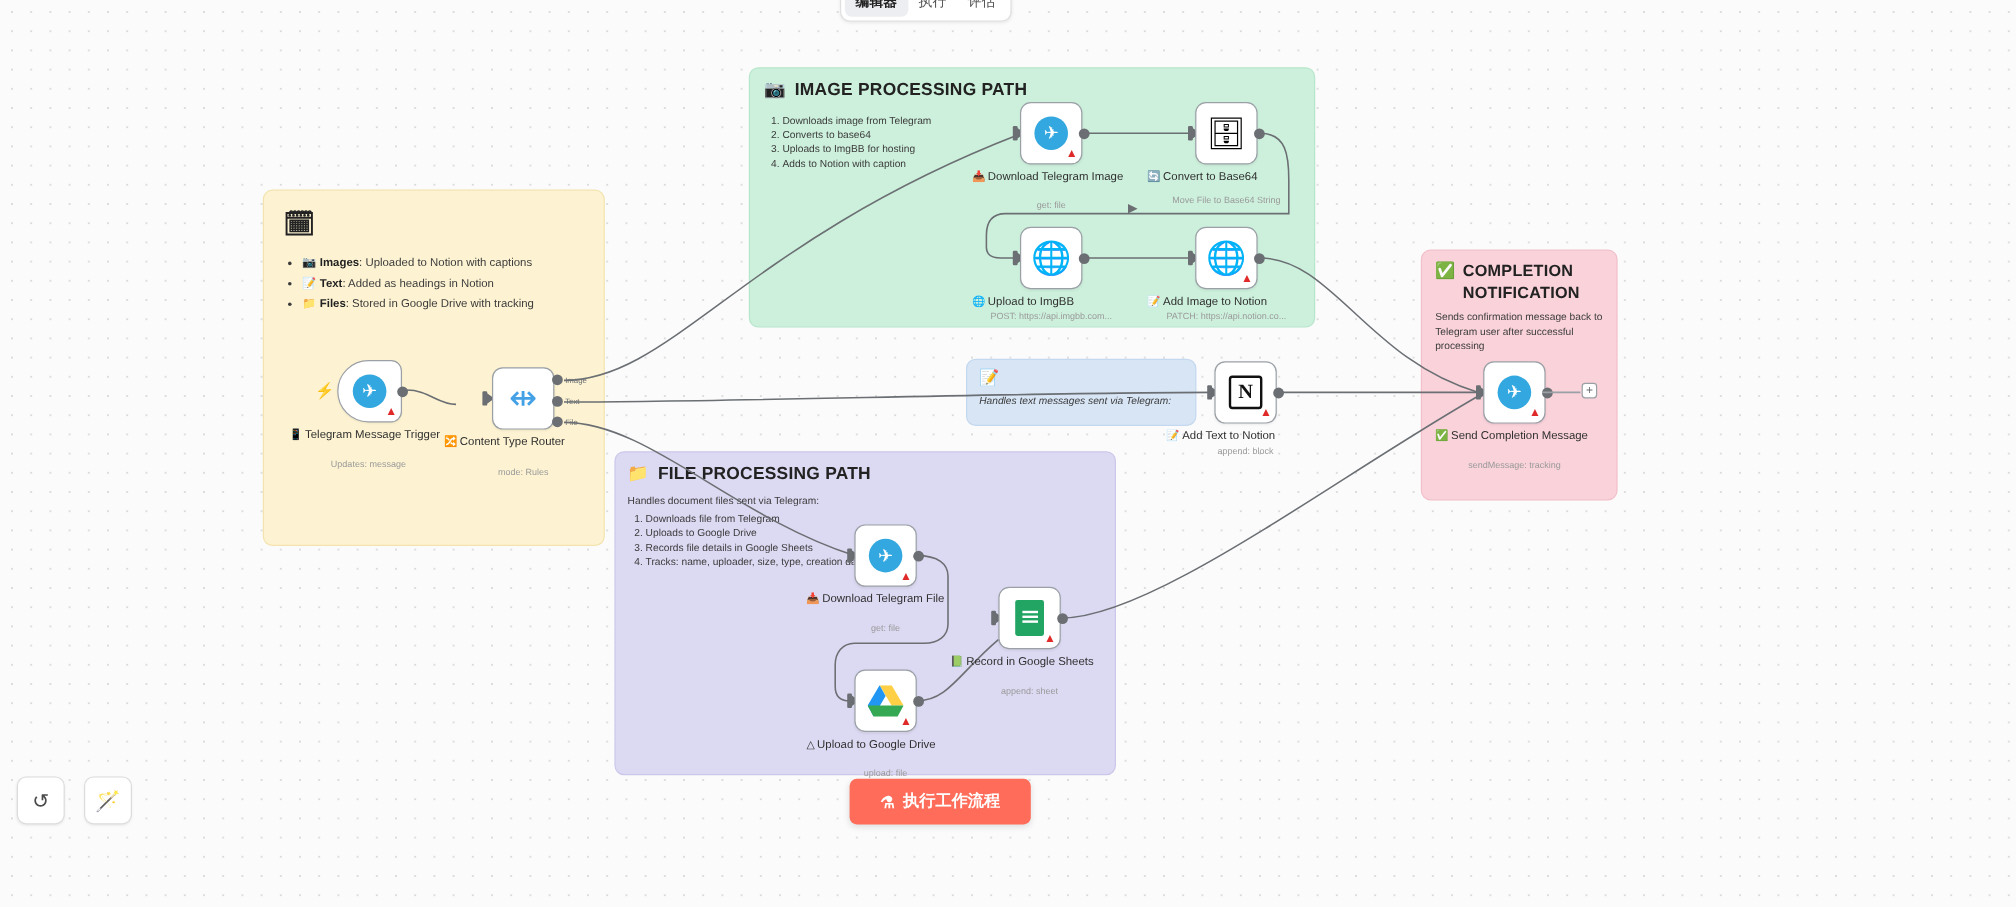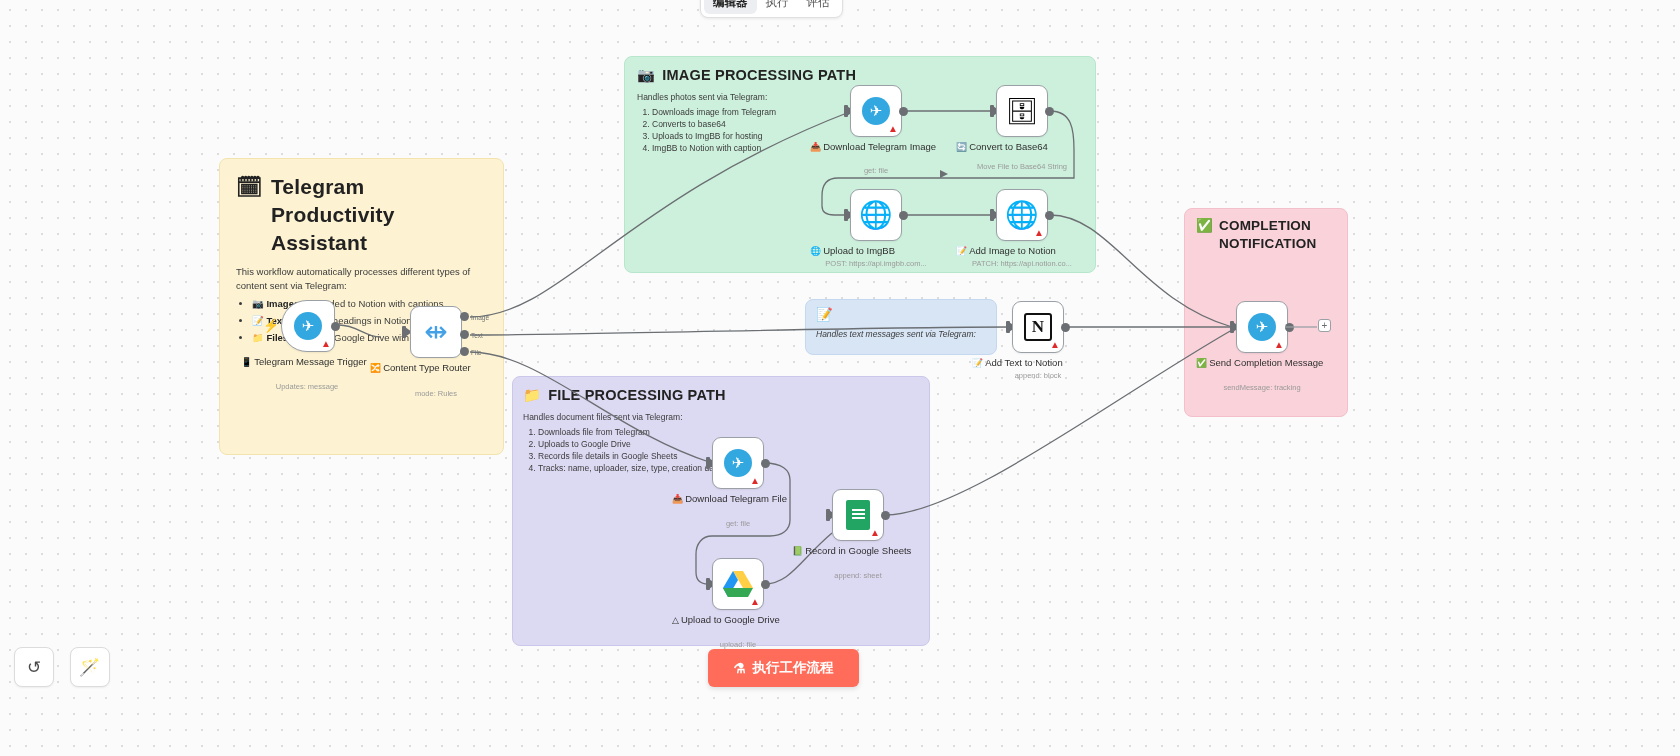--- a/index.html
+++ b/index.html
@@ -200,24 +200,22 @@
 
   <div class="tabbar">
     <div class="tab active">编辑器</div>
     <div class="tab">执行</div>
     <div class="tab">评估</div>
   </div>
 
   <div class="sticky" id="note-main">
     <div class="sticky-title">
       <span>🗓</span>
-      <span>Telegram Productivity Assistant</span>
     </div>
     <div class="sticky-body">
-      <div>This workflow automatically processes different types of content sent via Telegram:</div>
       <ul>
         <li>
           <span>📷</span>
           <b>Images</b><span>: Uploaded to Notion with captions</span>
         </li>
         <li>
           <span>📝</span>
           <b>Text</b><span>: Added as headings in Notion</span>
         </li>
         <li>
@@ -227,26 +225,25 @@
       </ul>
     </div>
   </div>
 
   <div class="sticky" id="note-image">
     <div class="sticky-title">
       <span>📷</span>
       <span>IMAGE PROCESSING PATH</span>
     </div>
     <div class="sticky-body">
-      <div>Handles photos sent via Telegram:</div>
       <ol>
         <li>Downloads image from Telegram</li>
         <li>Converts to base64</li>
         <li>Uploads to ImgBB for hosting</li>
-        <li>ImgBB to Notion with caption</li>
+        <li>Adds to Notion with caption</li>
       </ol>
     </div>
   </div>
 
   <div class="sticky" id="note-text">
     <div class="sticky-title">
       <span>📝</span>
     </div>
     <div class="sticky-body">Handles text messages sent via Telegram:</div>
   </div>
@@ -265,20 +262,21 @@
         <li>Tracks: name, uploader, size, type, creation date</li>
       </ol>
     </div>
   </div>
 
   <div class="sticky" id="note-complete">
     <div class="sticky-title">
       <span>✅</span>
       <span>COMPLETION NOTIFICATION</span>
     </div>
+    <div class="sticky-body">Sends confirmation message back to Telegram user after successful processing</div>
   </div>
 
   <svg id="wires">
     <g fill="none" stroke="#6b6f73" stroke-width="1.3">
 
       <path d="M339,325 C357,325 365,337 380,337"></path>
 
       <path d="M470,317 C560,317 620,200 852,111"></path>
 
       <path d="M470,335 C600,335 860,327 1010,327"></path>

